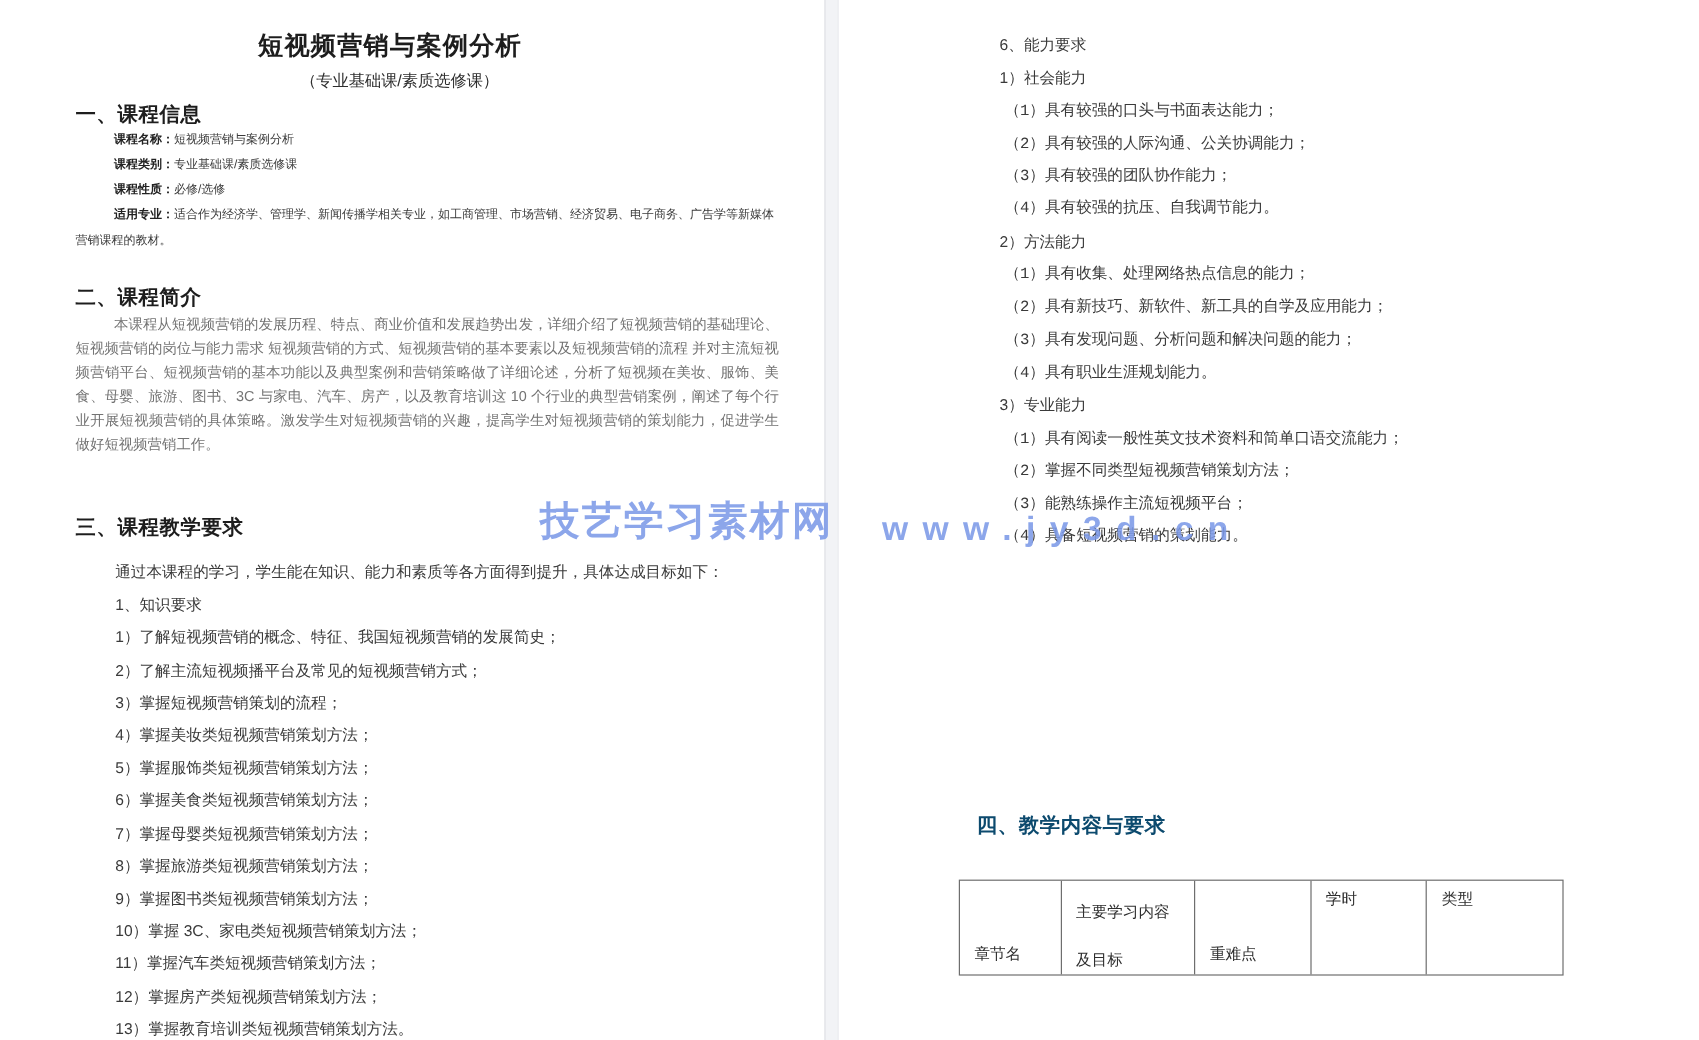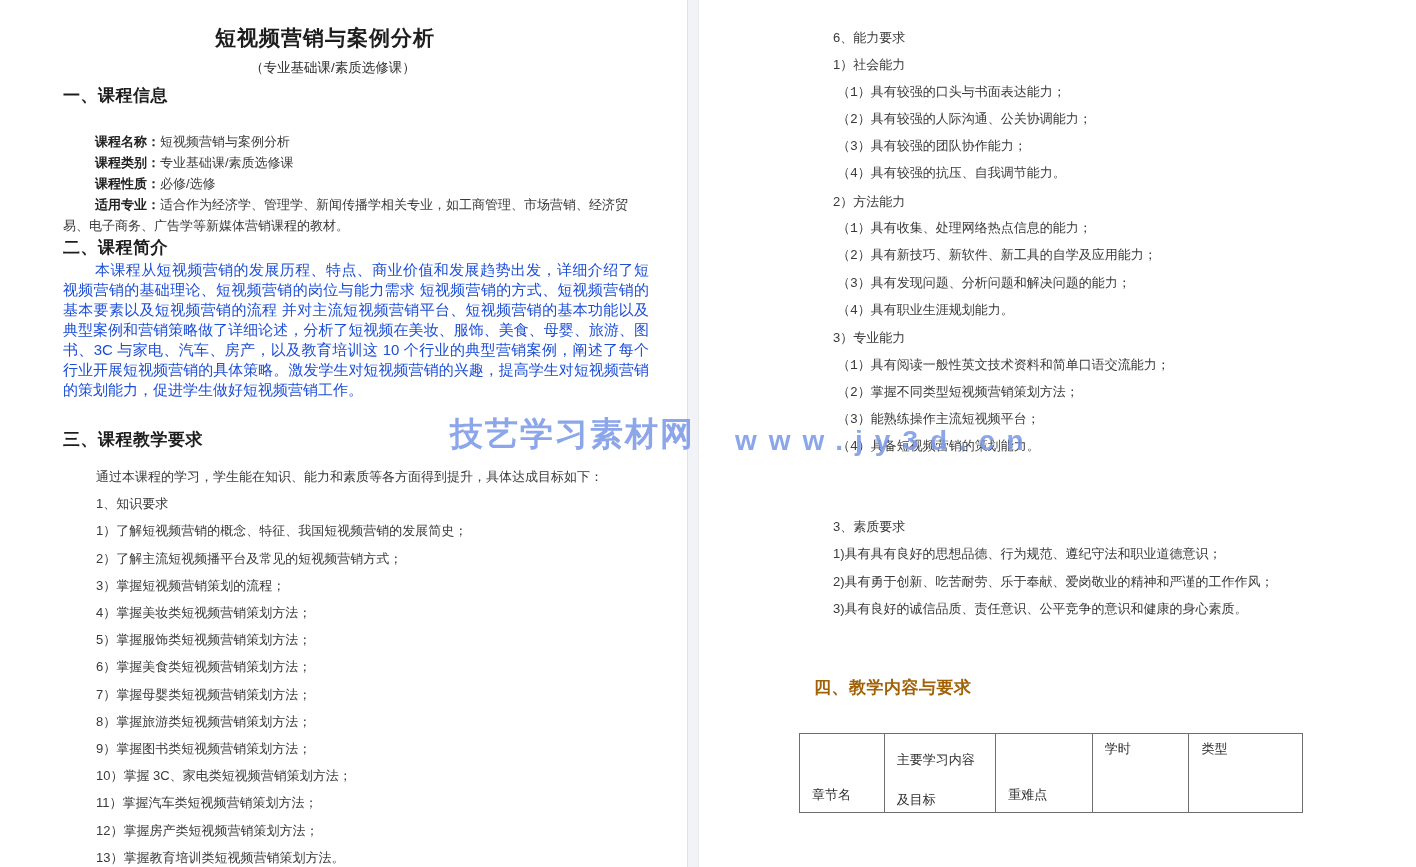--- a/index.html
+++ b/index.html
@@ -26,37 +26,37 @@
     position:absolute;top:59px;left:0;right:37px;text-align:center;
     font-size:13.5px;color:#2e2e2e;margin-left:16px;
   }
   .h-sec{
     position:absolute;left:63px;font-size:17px;font-weight:bold;color:#1d1d1d;
     letter-spacing:0.5px;
   }
   #h-info{top:84px;}
   #h-intro{top:236px;}
   #h-teach{top:428px;}
-  #fields{position:absolute;top:106px;left:63px;right:42px;font-size:13px;line-height:21px;margin-top:25px;}
+  #fields{position:absolute;top:106px;left:63px;right:42px;font-size:10px;line-height:21px;}
   #fields p{margin:0;text-indent:32px;}
   #fields .lbl{font-weight:bold;color:#222;}
   #intro-par{
     position:absolute;top:260px;left:63px;right:38px;
-    font-size:15px;line-height:20px;text-align:justify;text-indent:32px;
-    margin:0;color:#1d4ed8;
+    font-size:12px;line-height:20px;text-align:justify;text-indent:32px;
+    margin:0;color:#737373;
   }
   #teach-list{position:absolute;top:463px;left:63px;right:30px;font-size:13px;line-height:27.2px;}
   #teach-list p{margin:0;padding-left:33px;}
   
   #ability-list{position:absolute;top:24px;left:134px;right:20px;font-size:13px;line-height:27.3px;}
   #ability-list p{margin:0;}
   #ability-list p.sub{padding-left:4px;font-family:Liberation Mono, monospace;}
   #quality-list{position:absolute;top:513px;left:134px;right:20px;font-size:13px;line-height:27.3px;}
   #quality-list p{margin:0;}
-  #h-content{position:absolute;top:676px;left:115px;font-size:17px;font-weight:bold;color:#a16207;letter-spacing:0.5px;}
+  #h-content{position:absolute;top:676px;left:115px;font-size:17px;font-weight:bold;color:#0c4a6e;letter-spacing:0.5px;}
   #req-table{
     position:absolute;top:733px;left:100px;width:504px;height:80px;
     display:flex;border:1px solid #6e6e6e;box-sizing:border-box;background:#fff;
   }
   #req-table .cell{
     box-sizing:border-box;border-right:1px solid #6e6e6e;
     font-size:13px;color:#2f2f2f;display:flex;
     padding:6px 8px 8px 12px;
   }
   #req-table .cell:last-child{border-right:none;}
@@ -129,26 +129,20 @@
       <p class="sub">（2）具有新技巧、新软件、新工具的自学及应用能力；</p>
       <p class="sub">（3）具有发现问题、分析问题和解决问题的能力；</p>
       <p class="sub">（4）具有职业生涯规划能力。</p>
       <p>3）专业能力</p>
       <p class="sub">（1）具有阅读一般性英文技术资料和简单口语交流能力；</p>
       <p class="sub">（2）掌握不同类型短视频营销策划方法；</p>
       <p class="sub">（3）能熟练操作主流短视频平台；</p>
       <p class="sub">（4）具备短视频营销的策划能力。</p>
     </div>
 
-    <div id="quality-list">
-      <p>3、素质要求</p>
-      <p>1)具有具有良好的思想品德、行为规范、遵纪守法和职业道德意识；</p>
-      <p>2)具有勇于创新、吃苦耐劳、乐于奉献、爱岗敬业的精神和严谨的工作作风；</p>
-      <p>3)具有良好的诚信品质、责任意识、公平竞争的意识和健康的身心素质。</p>
-    </div>
 
     <div id="h-content">四、教学内容与要求</div>
 
     <div id="req-table">
       <div class="cell c1">章节名</div>
       <div class="cell c2">主要学习内容及目标</div>
       <div class="cell c3">重难点</div>
       <div class="cell c4">学时</div>
       <div class="cell c5">类型</div>
     </div>

